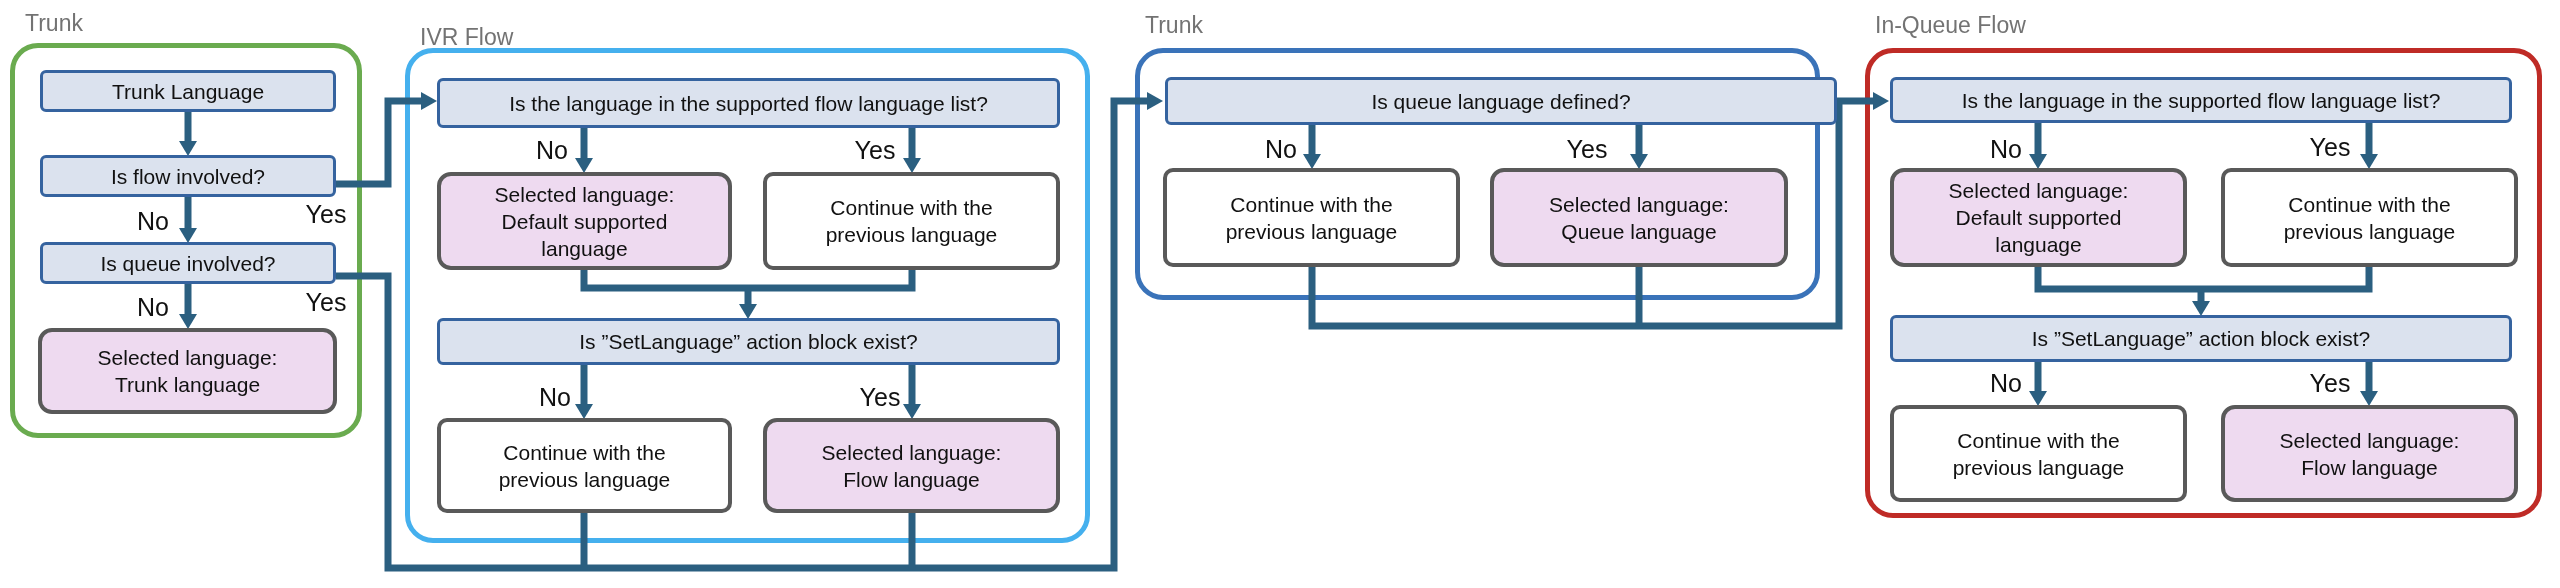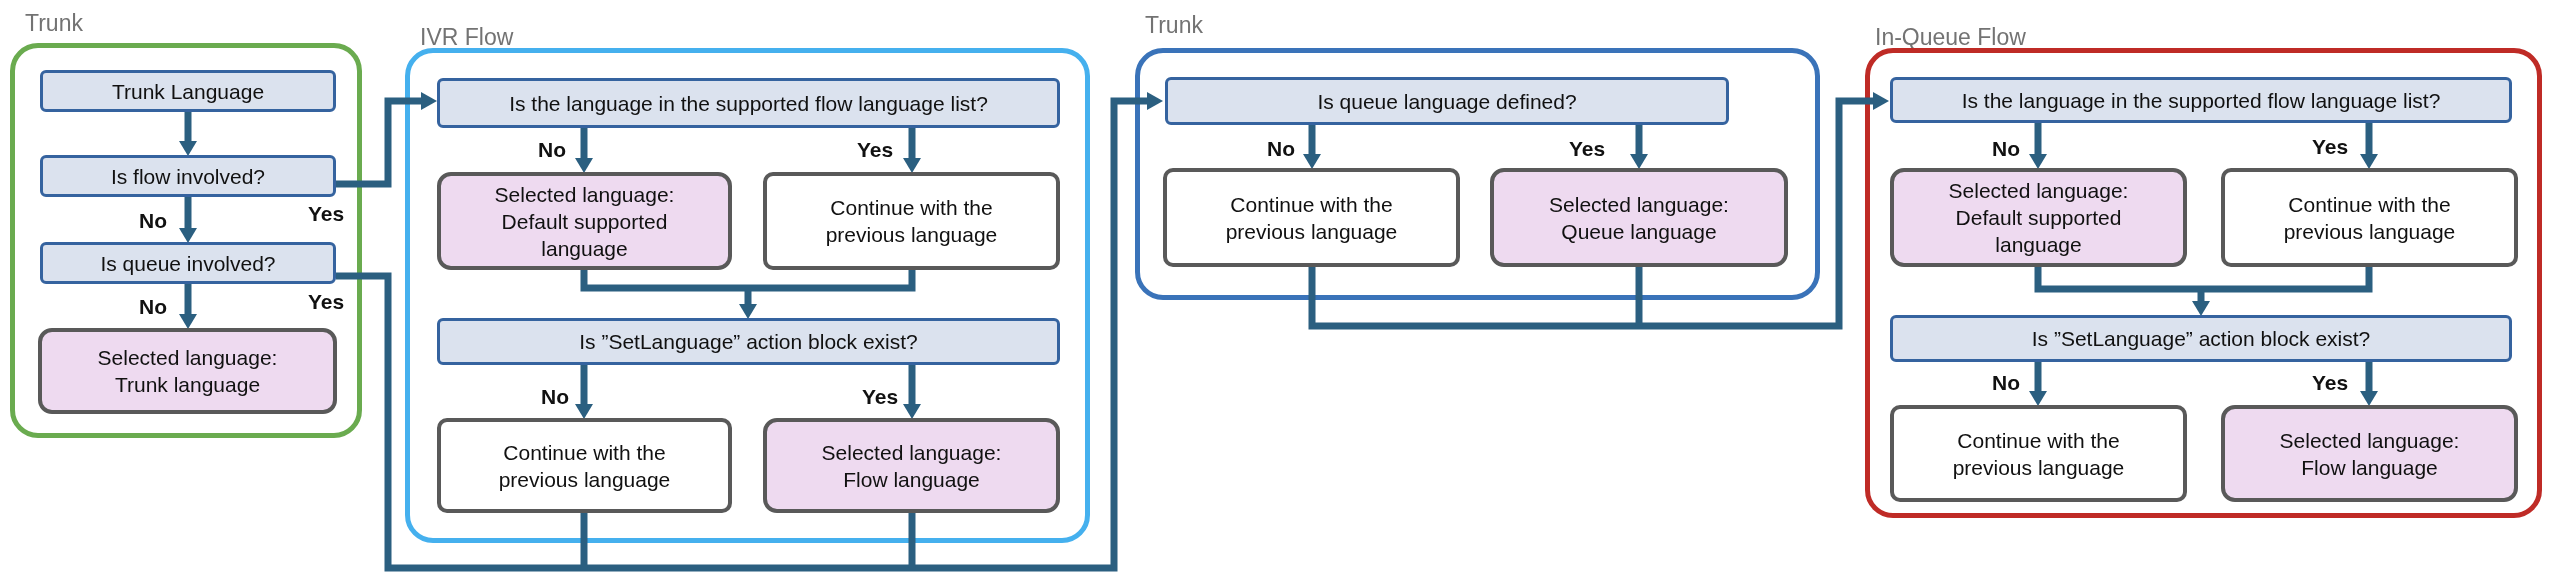--- a/index.html
+++ b/index.html
@@ -66,22 +66,22 @@
     border-radius: 14px;
   }
   .node.outcome {
     background: #ffffff;
     border: 4px solid var(--outcome-border);
     border-radius: 10px;
   }
   .edge-label {
     position: absolute;
     transform: translate(-50%, -50%);
-    font-size: 21px;
-    font-weight: 700;
+    font-size: 25px;
+    font-weight: 400;
     color: #111111;
     z-index: 4;
     white-space: nowrap;
   }
   .wire-stroke {
     fill: none;
     stroke: var(--connector);
     stroke-width: 7;
   }
   .wire-head {
@@ -90,21 +90,21 @@
   }
 </style>
 </head>
 <body>
 
 <div class="canvas">
 
   <div class="panel-label" style="left:25px; top:10px;">Trunk</div>
   <div class="panel-label" style="left:420px; top:24px;">IVR Flow</div>
   <div class="panel-label" style="left:1145px; top:12px;">Trunk</div>
-  <div class="panel-label" style="left:1875px; top:24px;">In-Queue Flow</div>
+  <div class="panel-label" style="left:1875px; top:12px;">In-Queue Flow</div>
 
   <div class="panel trunk" style="left:10px;   top:43px; width:352px; height:395px;"></div>
   <div class="panel ivr" style="left:405px;  top:48px; width:685px; height:495px;"></div>
   <div class="panel queue" style="left:1135px; top:48px; width:685px; height:252px;"></div>
   <div class="panel inqueue" style="left:1865px; top:48px; width:677px; height:470px;"></div>
 
   <svg class="wires" width="2560" height="588" viewBox="0 0 2560 588">
     <g class="wire-stroke">
 
       <path d="M188 112 V141"></path>
@@ -169,21 +169,21 @@
 Default supported
 language</div>
   <div class="node outcome" style="left:763px; top:172px; width:297px; height:98px;">Continue with the
 previous language</div>
   <div class="node decision" style="left:437px; top:318px; width:623px; height:47px;">Is ”SetLanguage” action block exist?</div>
   <div class="node outcome" style="left:437px; top:418px; width:295px; height:95px;">Continue with the
 previous language</div>
   <div class="node result" style="left:763px; top:418px; width:297px; height:95px;">Selected language:
 Flow language</div>
 
-  <div class="node decision" style="left:1165px; top:77px;  width:564px; height:48px;">Is queue language defined?</div>
+  <div class="node decision" style="left:1165px; top:77px;  width:672px; height:48px;">Is queue language defined?</div>
   <div class="node outcome" style="left:1163px; top:168px; width:297px; height:99px;">Continue with the
 previous language</div>
   <div class="node result" style="left:1490px; top:168px; width:298px; height:99px;">Selected language:
 Queue language</div>
 
   <div class="node decision" style="left:1890px; top:77px;  width:622px; height:46px;">Is the language in the supported flow language list?</div>
   <div class="node result" style="left:1890px; top:168px; width:297px; height:99px;">Selected language:
 Default supported
 language</div>
   <div class="node outcome" style="left:2221px; top:168px; width:297px; height:99px;">Continue with the

